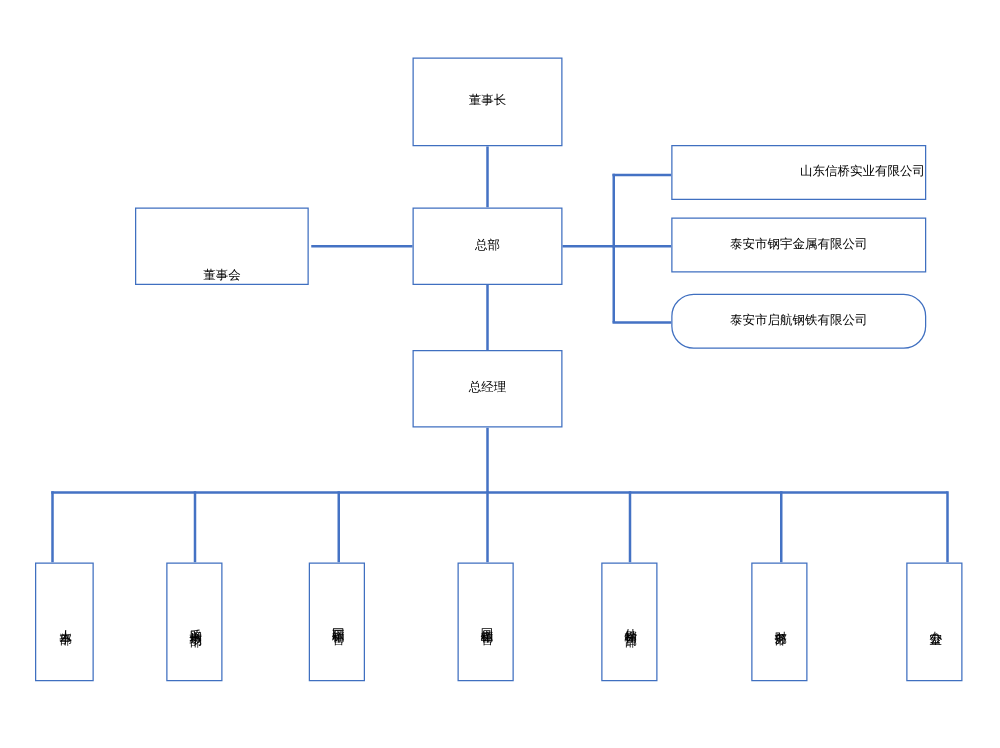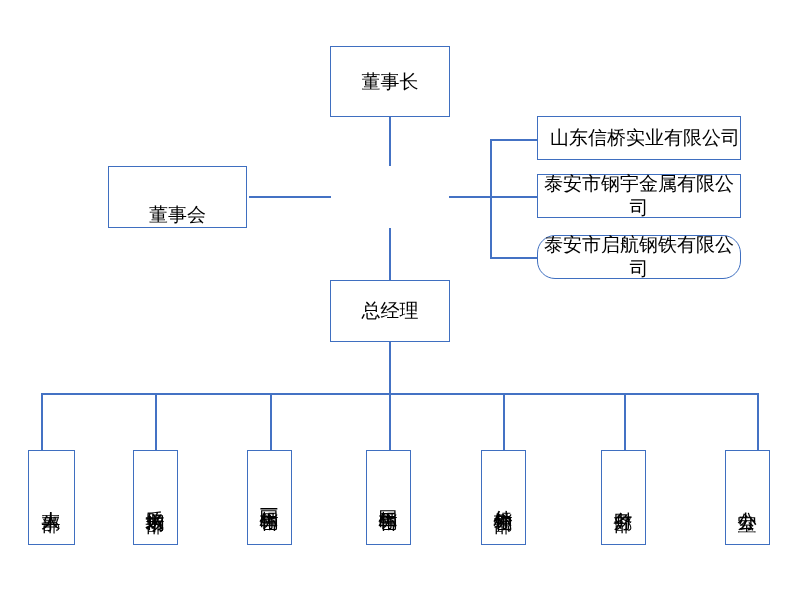--- a/index.html
+++ b/index.html
@@ -20,21 +20,21 @@
   .node {
     position: absolute;
     box-sizing: border-box;
     border: 1px solid #3f6fc0;
     background: #ffffff;
     color: #000000;
     display: flex;
     align-items: center;
     justify-content: center;
     text-align: center;
-    font-size: 19px;
+    font-size: 10px;
     line-height: 1.25;
     z-index: 3;
   }
   .node-label {
     display: block;
     white-space: pre-line;
   }
   .vert-label .node-label {
     writing-mode: vertical-rl;
     text-orientation: upright;
@@ -76,29 +76,32 @@
   <div class="conn v" style="left:757px; top:393px; height:57px;"></div>
 
   <div class="node" style="left:330px; top:46px; width:120px; height:71px;">
     <span class="node-label">董事长</span>
   </div>
 
   <div class="node" style="left:108px; top:166px; width:139px; height:62px;align-items:flex-end;">
     <span class="node-label">董事会</span>
   </div>
 
+  <div class="node" style="left:330px; top:166px; width:120px; height:62px;">
+    <span class="node-label">总部</span>
+  </div>
 
   <div class="node" style="left:330px; top:280px; width:120px; height:62px;">
     <span class="node-label">总经理</span>
   </div>
 
   <div class="node" style="left:537px; top:116px; width:204px; height:44px;justify-content:flex-end;">
     <span class="node-label">山东信桥实业有限公司</span>
   </div>
-  <div class="node" style="left:537px; top:174px; width:204px; height:44px;justify-content:flex-end;">
+  <div class="node" style="left:537px; top:174px; width:204px; height:44px;">
     <span class="node-label">泰安市钢宇金属有限公司</span>
   </div>
   <div class="node" style="left:537px; top:235px; width:204px; height:44px;border-radius:18px;">
     <span class="node-label">泰安市启航钢铁有限公司</span>
   </div>
 
   <div class="node vert-label" style="left:28px; top:450px; width:47px; height:95px;">
     <span class="node-label">人事部</span>
   </div>
   <div class="node vert-label" style="left:133px; top:450px; width:45px; height:95px;">

